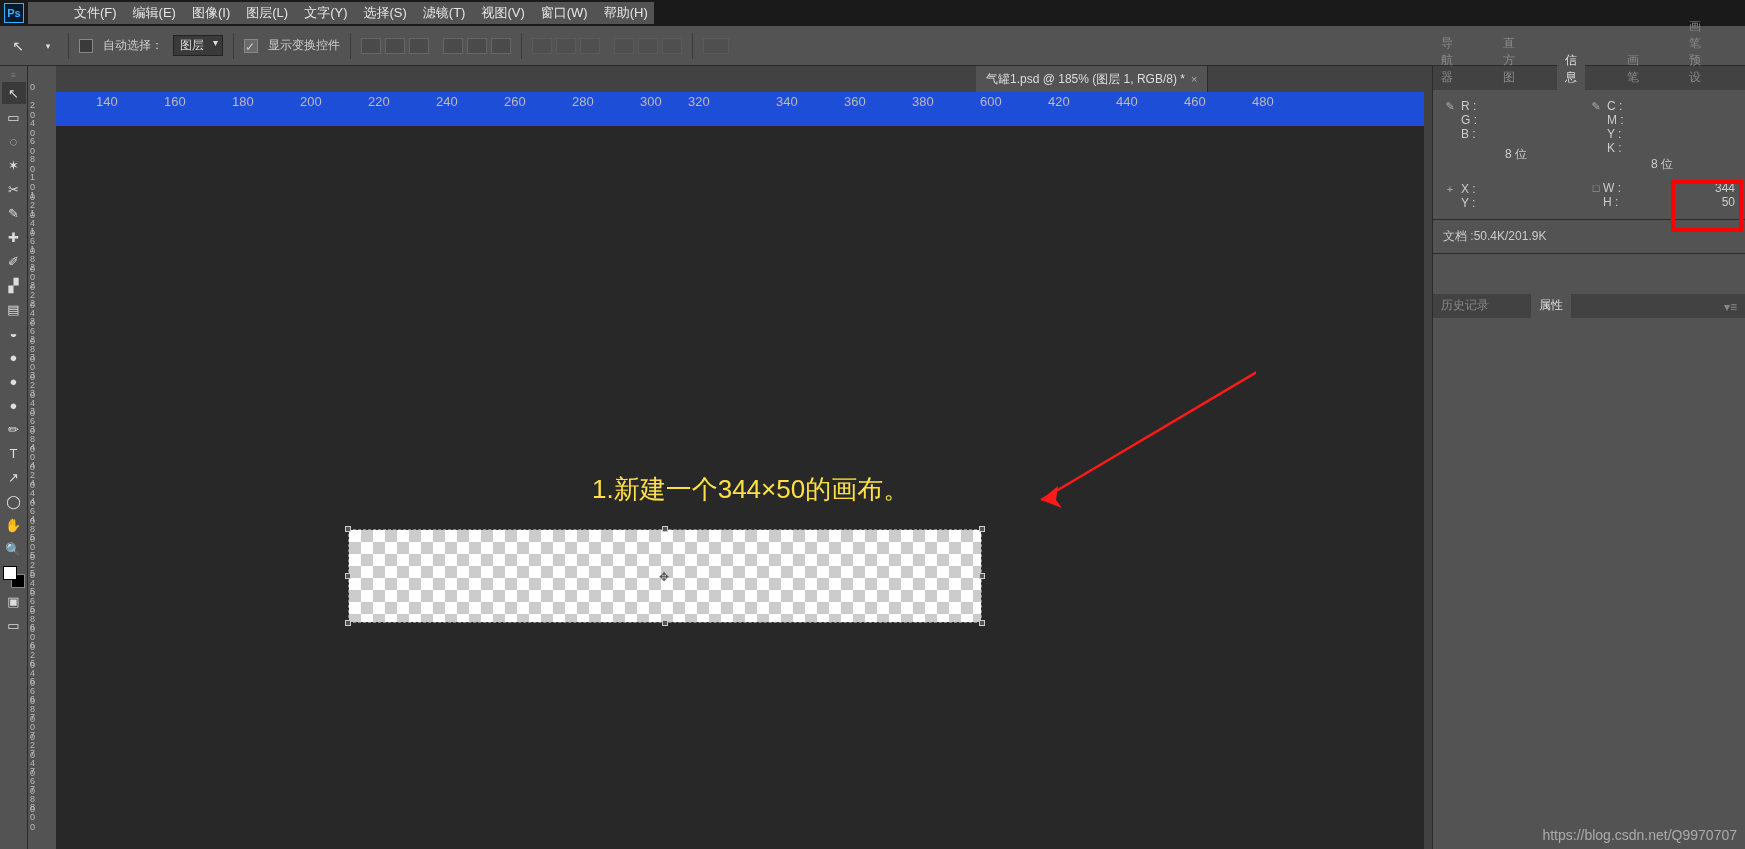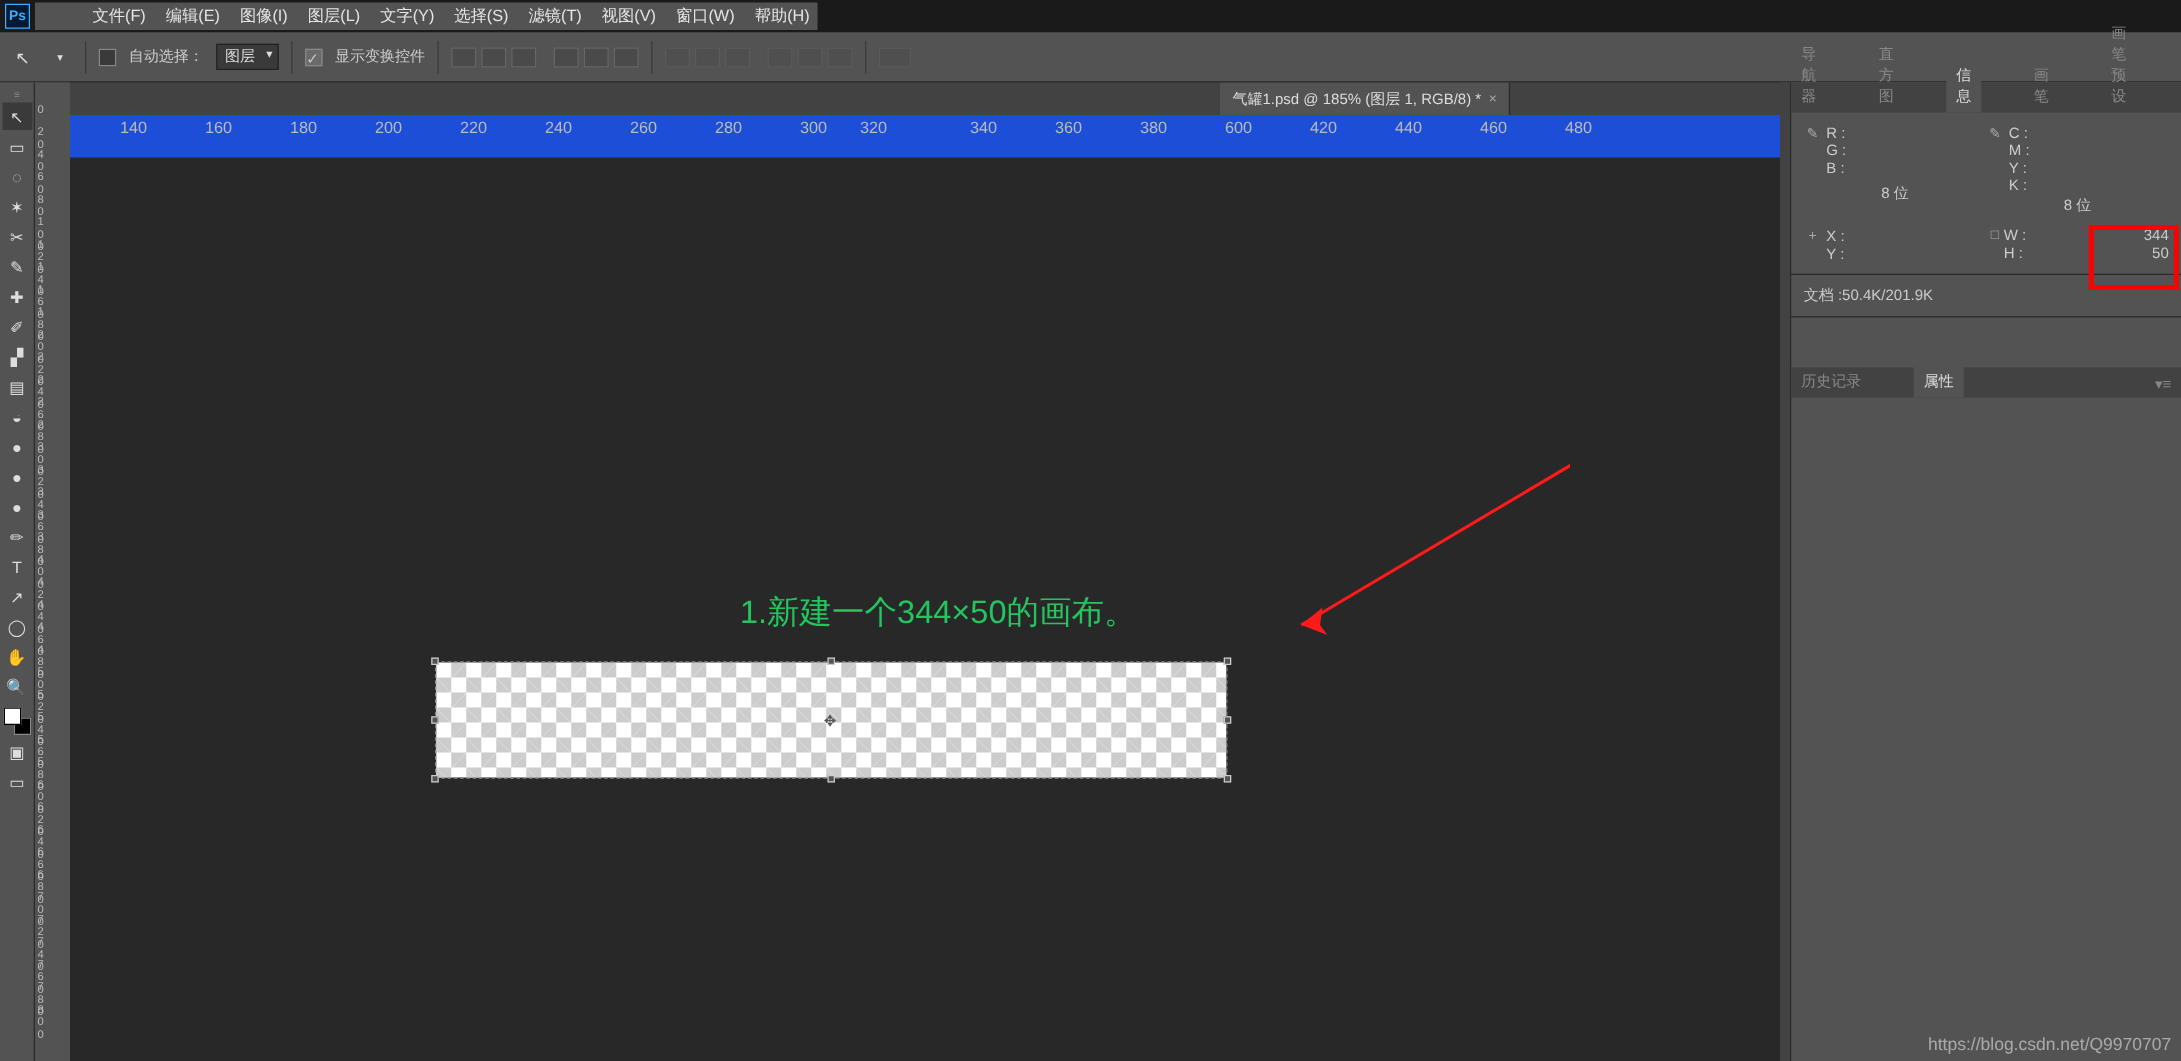--- a/index.html
+++ b/index.html
@@ -44,21 +44,21 @@
     linear-gradient(45deg,#ccc 25%,transparent 25%),
     linear-gradient(-45deg,#ccc 25%,transparent 25%),
     linear-gradient(45deg,transparent 75%,#ccc 75%),
     linear-gradient(-45deg,transparent 75%,#ccc 75%);
   background-size:24px 24px;
   background-position:0 0,0 12px,12px -12px,-12px 0;
   background-color:#fff;
   outline:1px dashed #888;
 }
 .handle { position:absolute; width:6px; height:6px; background:#535353; border:1px solid #ccc; }
-.ann-text { position:absolute; color:#22c55e; font-size:26px; left:536px; top:360px; }
+.ann-text { position:absolute; color:#fde047; font-size:26px; left:536px; top:360px; }
 .arrow-svg { position:absolute; top:0; left:0; pointer-events:none; }
 
 .rightpanel { width:313px; background:#535353; border-left:1px solid #2a2a2a; display:flex; flex-direction:column; }
 .rightbar { width:8px; background:#424242; }
 .rp-tabs { height:24px; background:#424242; display:flex; align-items:flex-end; font-size:12px;gap:34px; }
 .rp-tab { padding:4px 8px; color:#888; }
 .rp-tab.active { background:#535353; color:#ddd; }
 .rp-section { padding:8px 10px; font-size:12px; color:#ccc; }
 .info-grid { display:flex; }
 .info-col { flex:1; }

